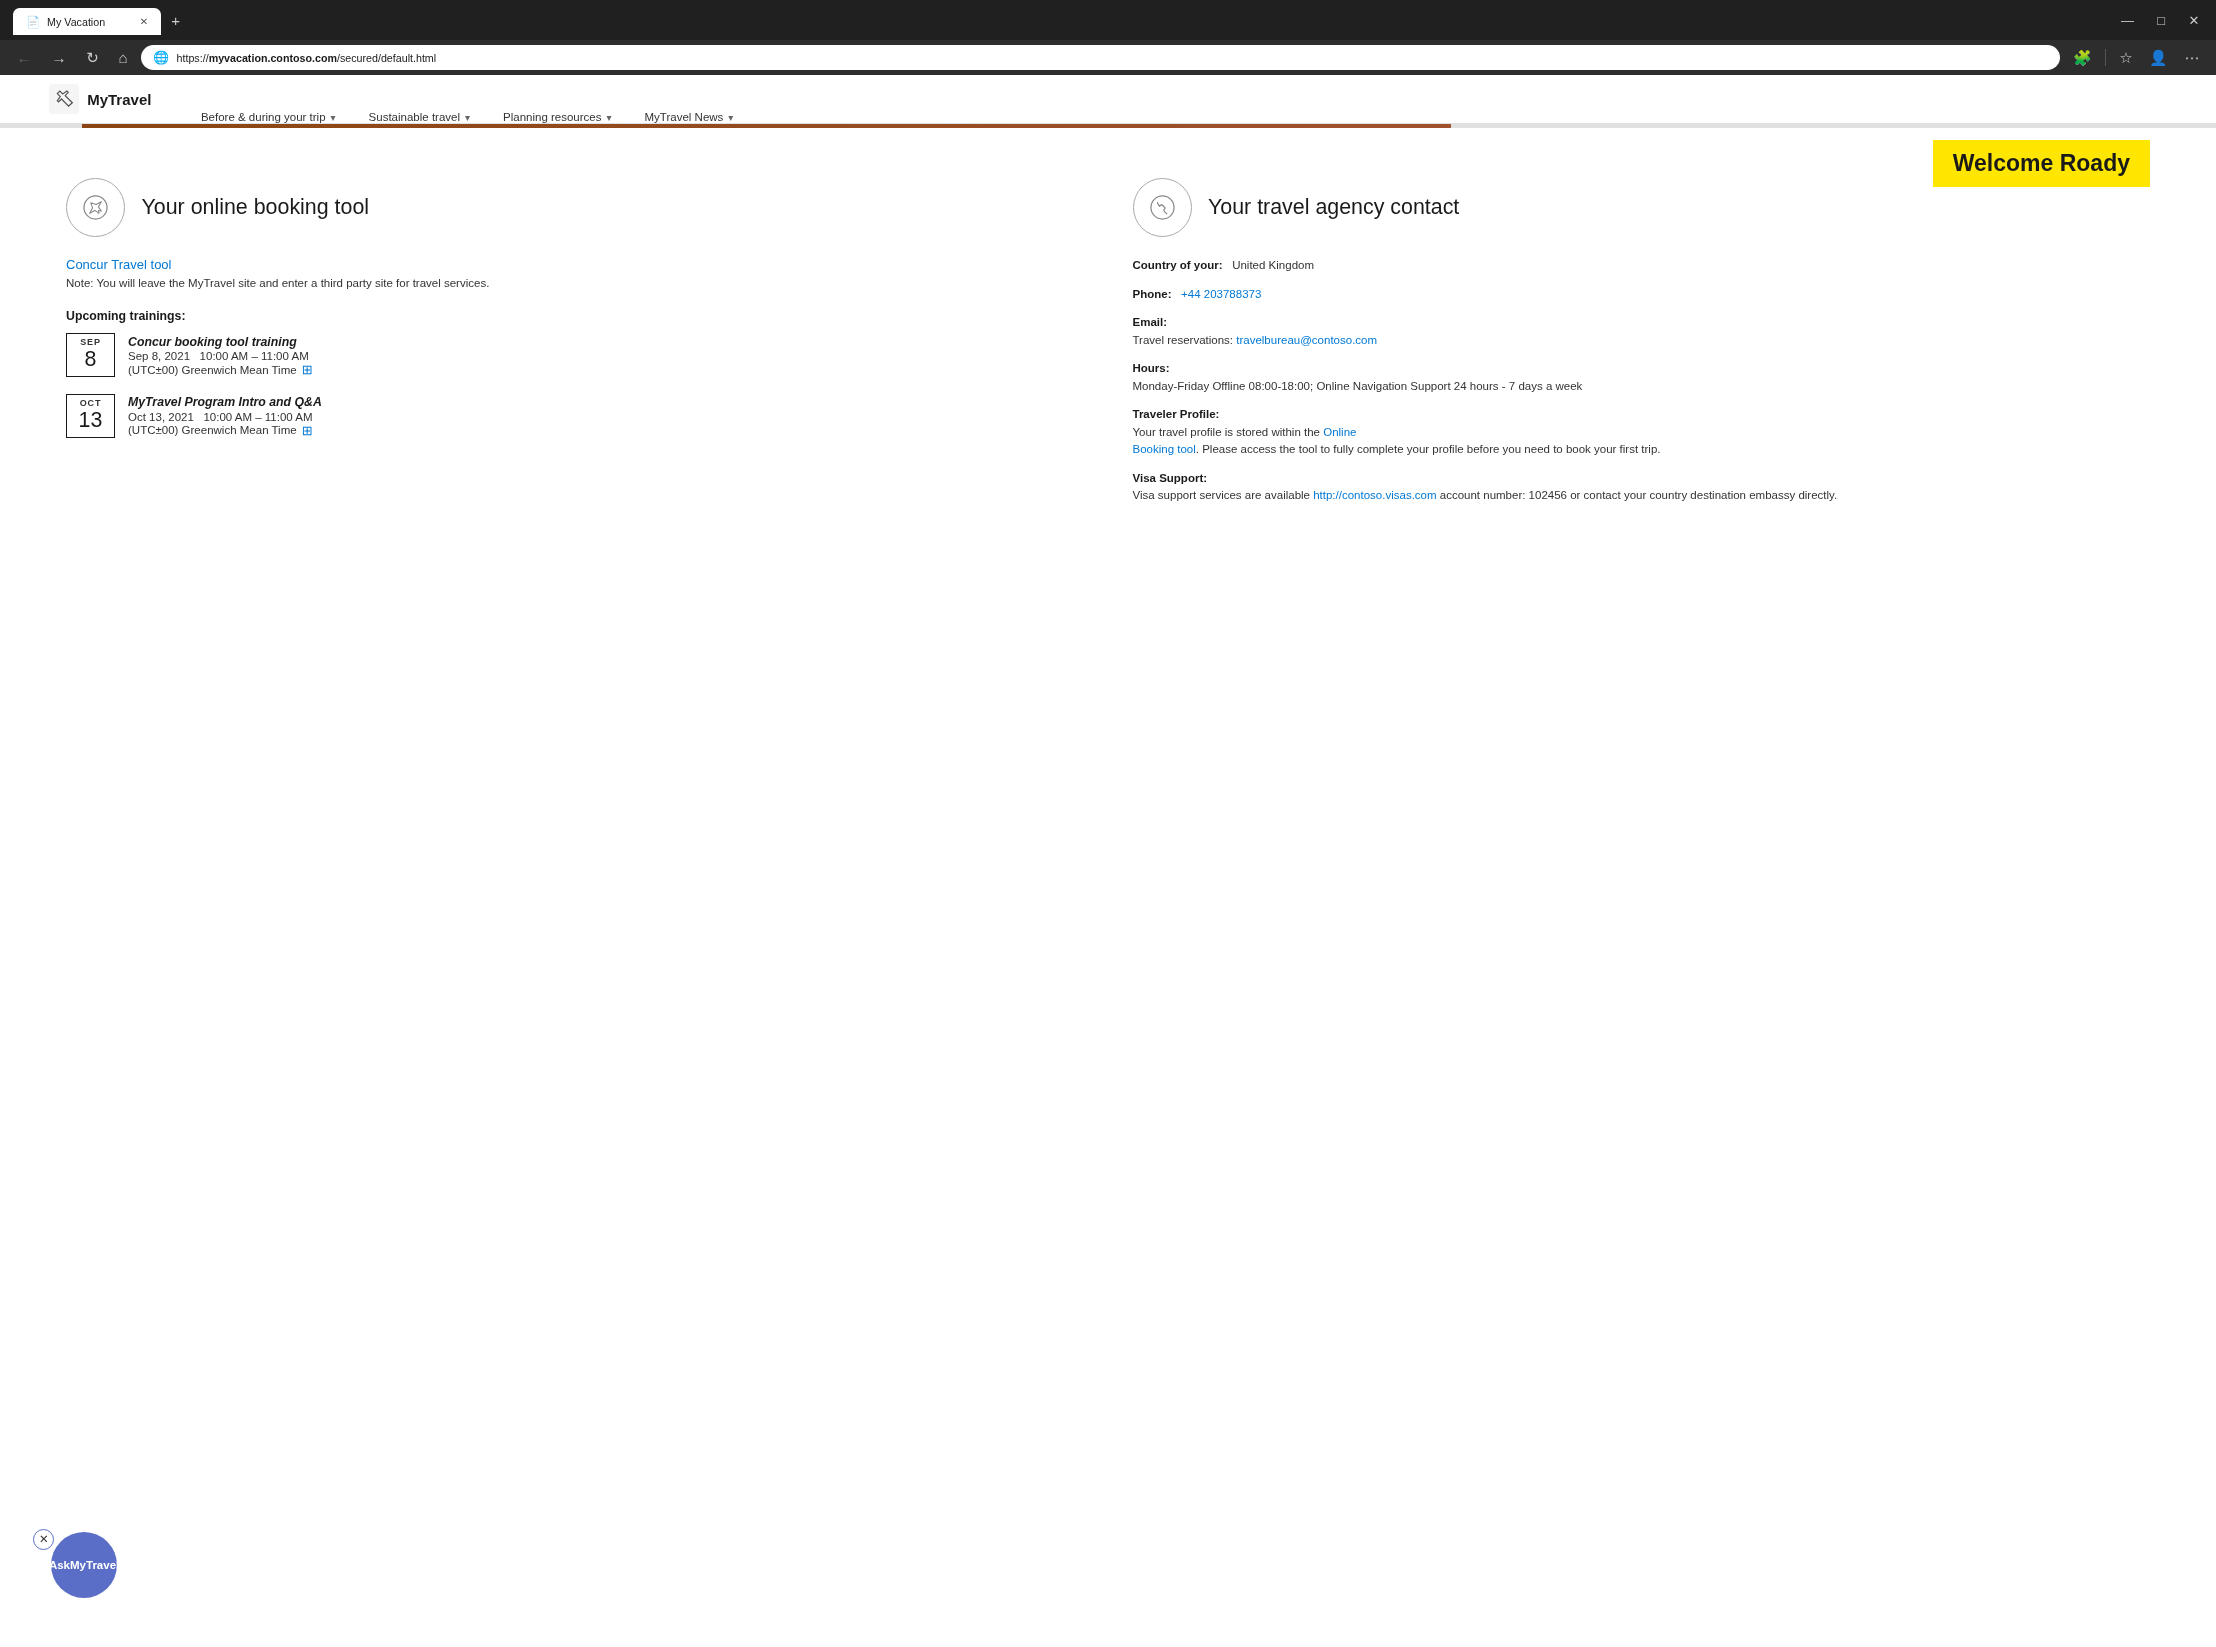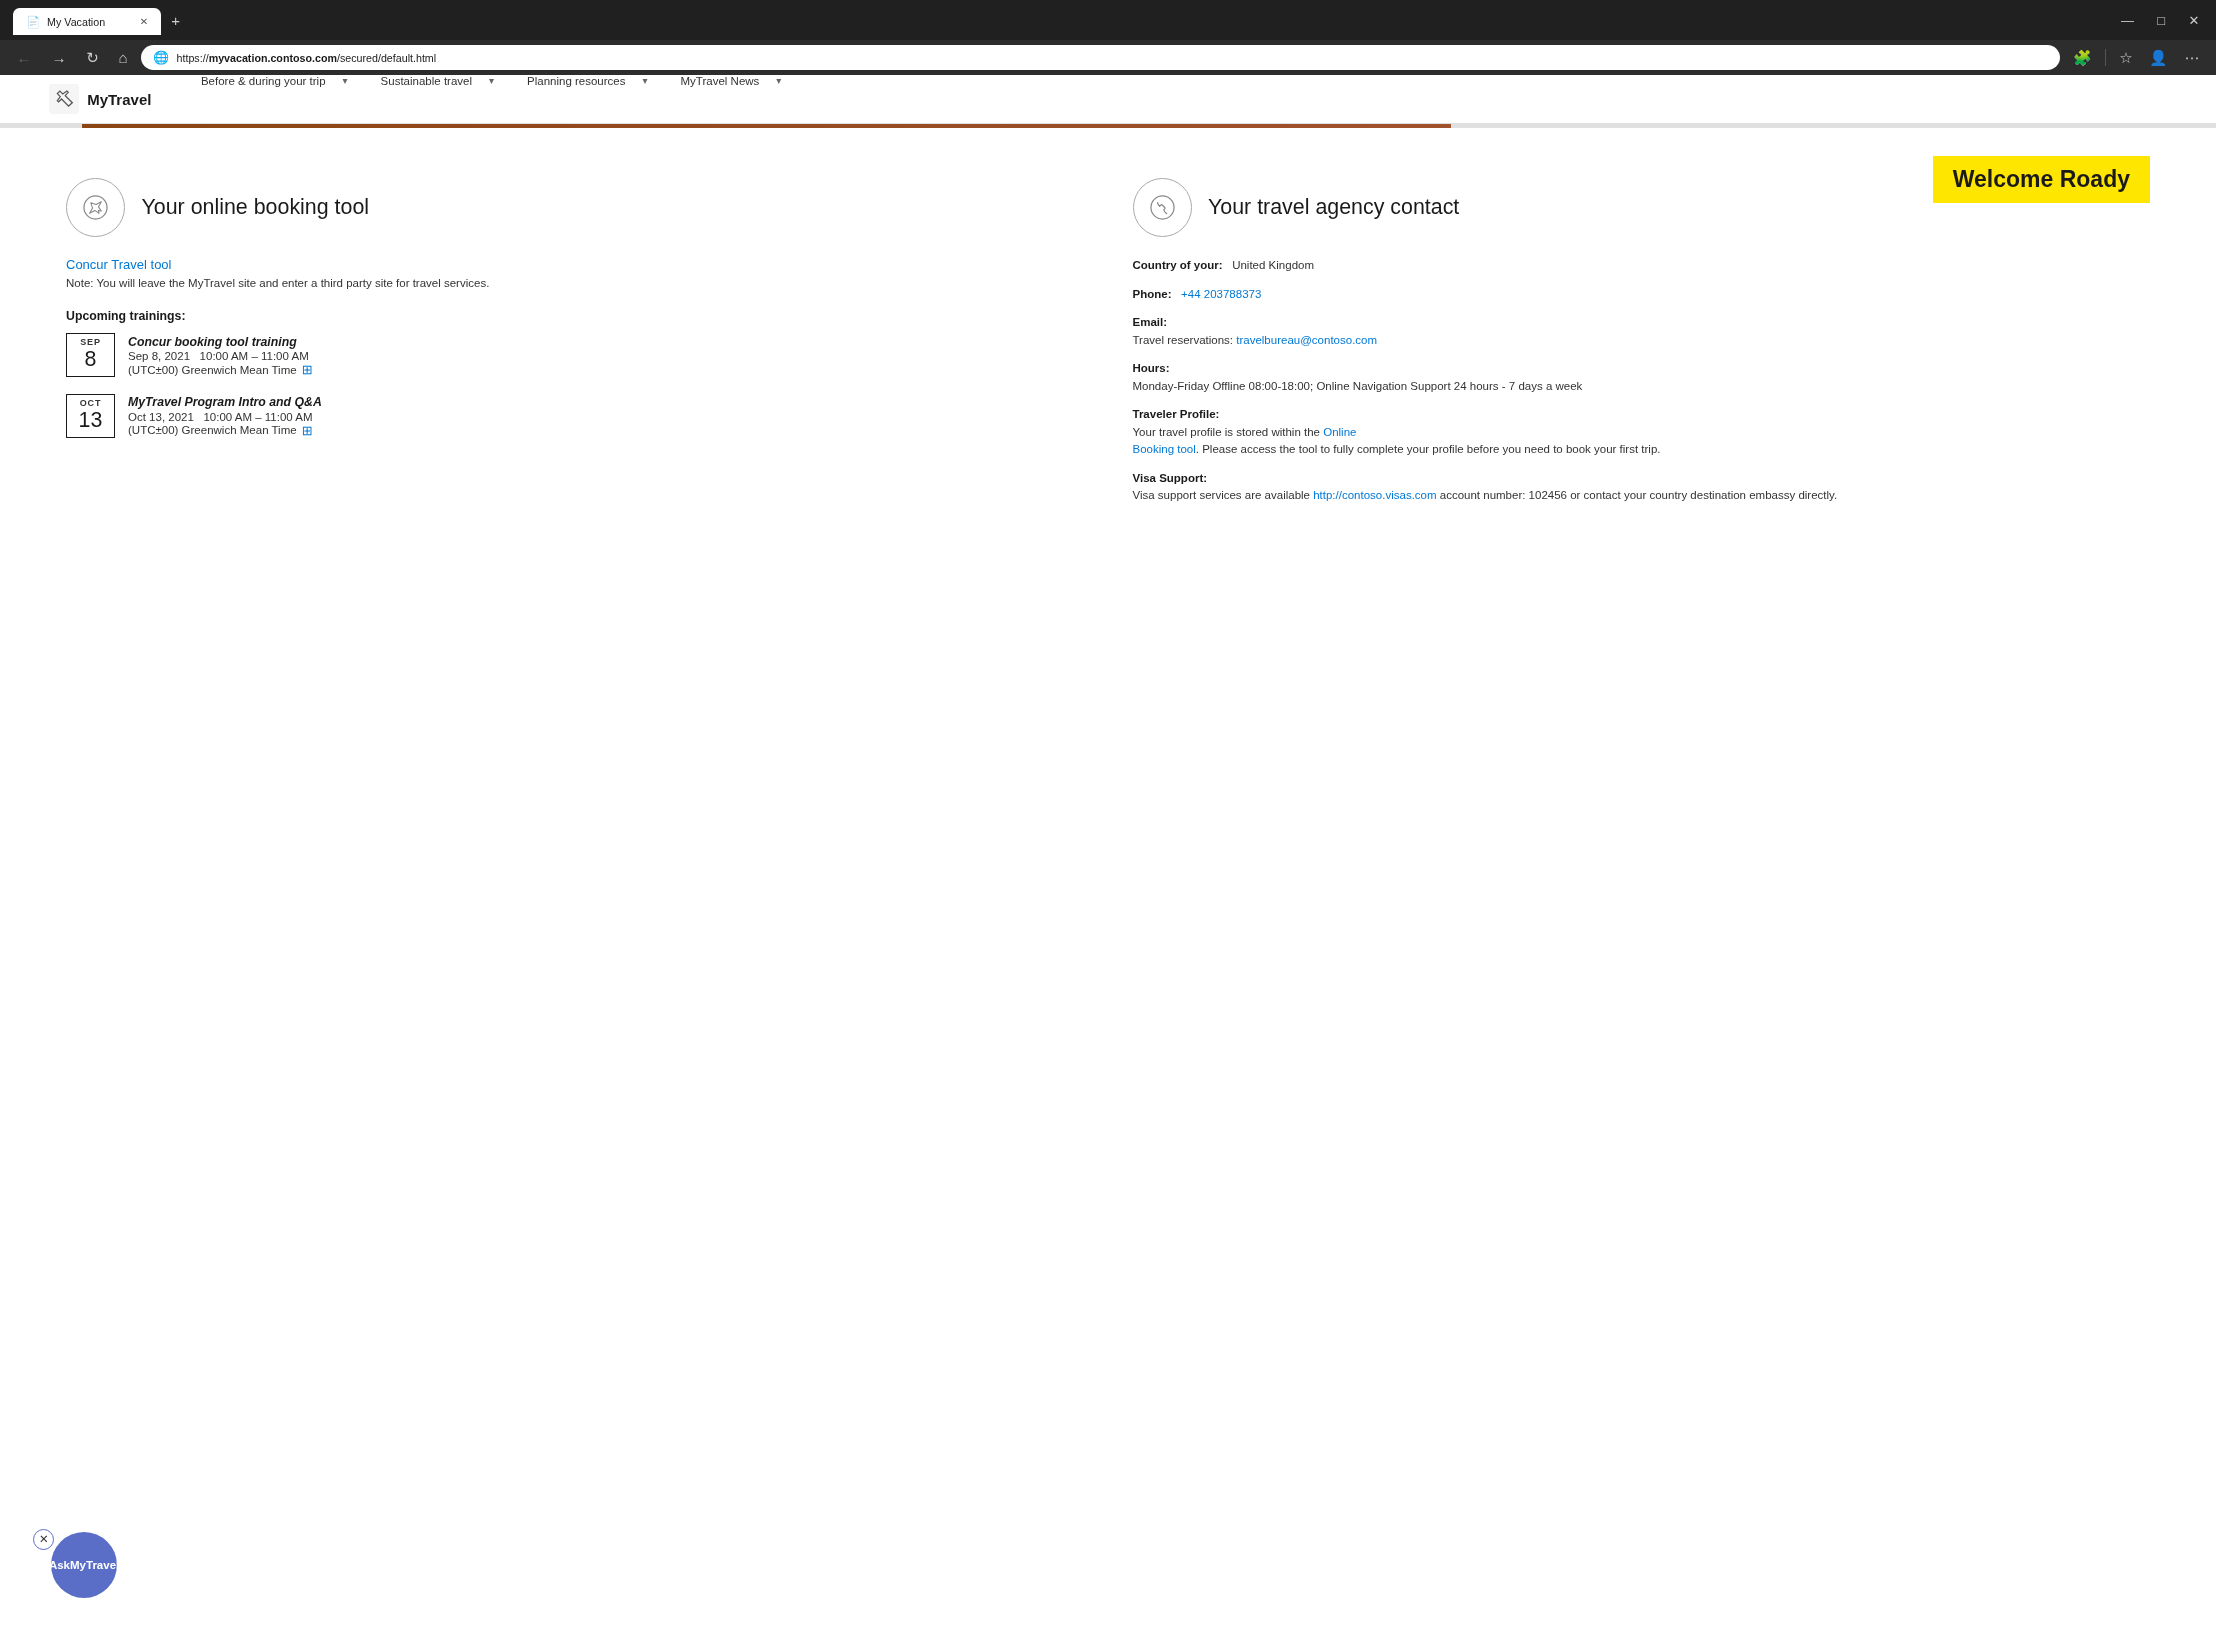--- a/index.html
+++ b/index.html
@@ -150,22 +150,22 @@
       color: #1a1a1a;
     }
     .site-nav {
       display: flex;
       align-items: center;
       gap: 0;
       height: 100%;
     }
     .nav-item {
       display: flex;
-      align-items: flex-start;
-      gap: 17px;
+      align-items: flex-end;
+      gap: 5px;
       padding: 0 16.5px;
       height: 100%;
       font-size: 11.5px;
       color: #333;
       cursor: pointer;
       white-space: nowrap;
     }
     .nav-chevron { font-size: 10px; color: #666; }
 
     
@@ -185,21 +185,21 @@
 
     
     .main-content {
       padding: 33px 66px;
       position: relative;
     }
 
     
     .welcome-banner {
       position: absolute;
-      top: 28px;
+      top: 12px;
       right: 66px;
       background: #FFE600;
       padding: 10px 20px;
       font-size: 23px;
       font-weight: 700;
       color: #1a1a1a;
     }
 
     
     .two-col {

